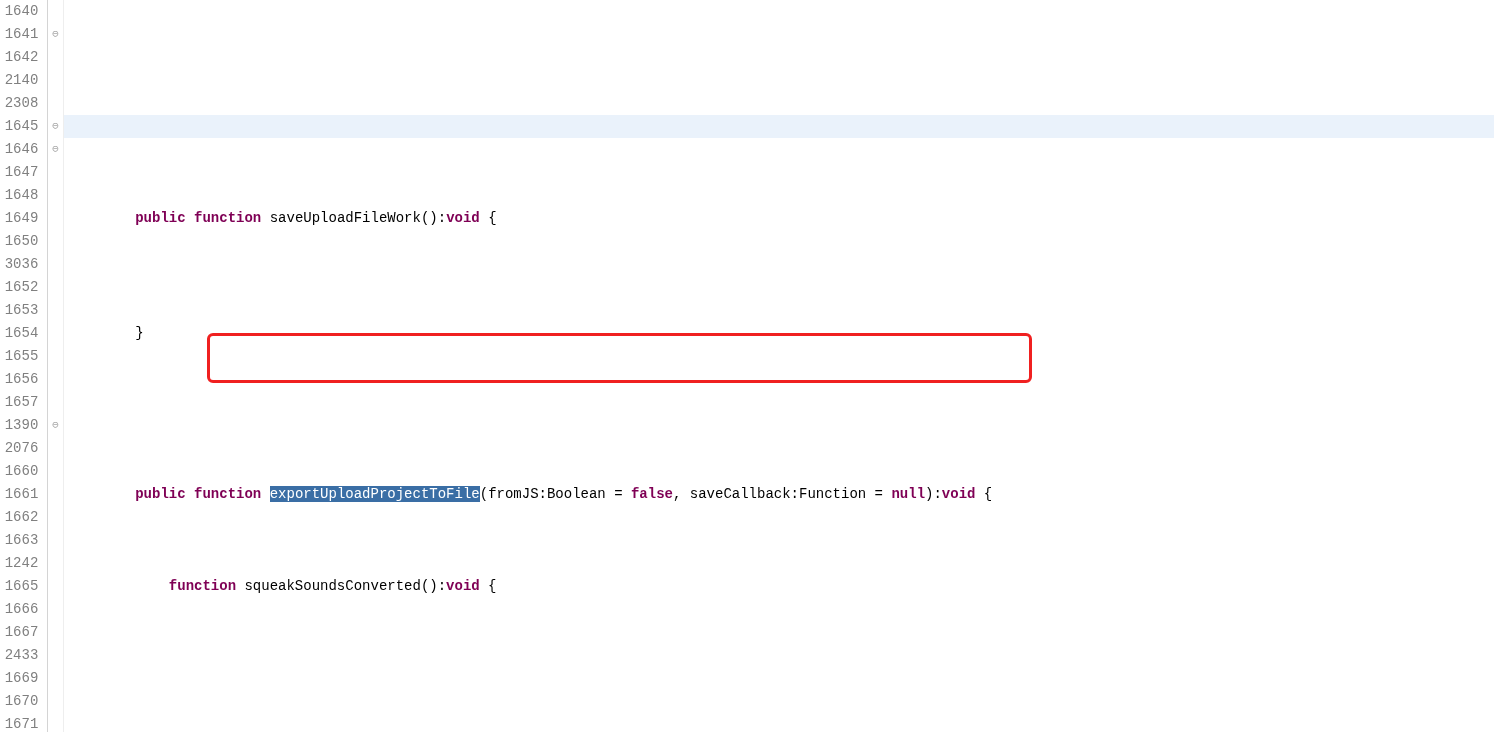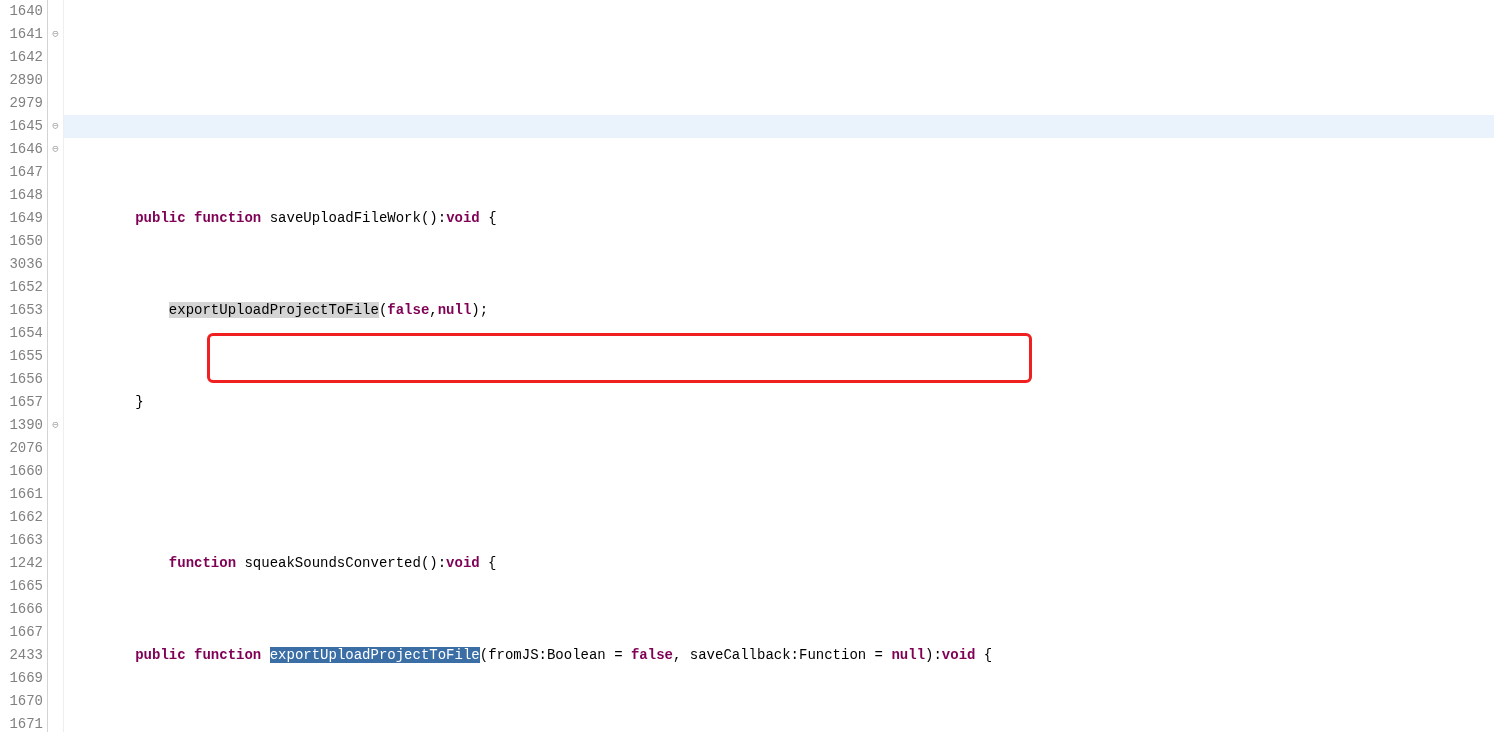--- a/index.html
+++ b/index.html
@@ -35,21 +35,21 @@
     user-select: none;
     border-right: 1px solid #eeeeee;
   }
   .code {
     padding-left: 4px;
     white-space: pre;
     flex: 1;
     position: relative;
   }
   .line { height: 23px; position: relative; }
-  .gline { height: 23px; }
+  .gline { height: 23px; text-align: center; }
   .fline { height: 23px; font-size: 11px; color:#a9a9a9; }
   .kw { color: #7f0055; font-weight: bold; }
   .occ { background: #d4d4d4; }
   .sel { background: #3a6ea5; color: #ffffff; }
   .hl-line { background: #eaf2fb; position: absolute; left:0; right:0; height:23px; z-index:-1;}
   .redbox {
     position: absolute;
     border: 3px solid #f02020;
     border-radius: 6px;
     z-index: 5;
@@ -57,22 +57,22 @@
   }
 </style>
 </head>
 <body>
 
 <div class="editor">
   <div class="gutter" id="gutter">
       <div class="gline">1640</div>
       <div class="gline">1641</div>
       <div class="gline">1642</div>
-      <div class="gline">2890</div>
-      <div class="gline">2979</div>
+      <div class="gline">2140</div>
+      <div class="gline">2308</div>
       <div class="gline">1645</div>
       <div class="gline">1646</div>
       <div class="gline">1647</div>
       <div class="gline">1648</div>
       <div class="gline">1649</div>
       <div class="gline">1650</div>
       <div class="gline">3036</div>
       <div class="gline">1652</div>
       <div class="gline">1653</div>
       <div class="gline">1654</div>
@@ -129,28 +129,27 @@
       <div class="fline"></div>
     </div>
   <div class="code" id="code">
 
     <div class="hl-line" style="top:115px;"></div>
 
     <div class="line"><span></span></div>
 
     <div class="line"><span>        </span><span class="kw">public</span><span> </span><span class="kw">function</span><span> </span><span>saveUploadFileWork</span><span>():</span><span class="kw">void</span><span> {</span></div>
 
-    <div class="line"><span>            </span><span class="occ">exportUploadProjectToFile</span><span>(</span><span class="kw">false</span><span>,</span><span class="kw">null</span><span>);</span></div>
 
     <div class="line"><span>        </span><span>}</span></div>
     <div class="line"><span></span></div>
 
+    <div class="line"><span>        </span><span class="kw">public</span><span> </span><span class="kw">function</span><span> </span><span class="sel">exportUploadProjectToFile</span><span>(</span><span>fromJS:Boolean = </span><span class="kw">false</span><span>, </span><span>saveCallback:Function = </span><span class="kw">null</span><span>):</span><span class="kw">void</span><span> {</span></div>
+
     <div class="line"><span>            </span><span class="kw">function</span><span> </span><span>squeakSoundsConverted</span><span>():</span><span class="kw">void</span><span> {</span></div>
-
-    <div class="line"><span>        </span><span class="kw">public</span><span> </span><span class="kw">function</span><span> </span><span class="sel">exportUploadProjectToFile</span><span>(</span><span>fromJS:Boolean = </span><span class="kw">false</span><span>, </span><span>saveCallback:Function = </span><span class="kw">null</span><span>):</span><span class="kw">void</span><span> {</span></div>
 
     
 
     
 
     
 
     
 
     

